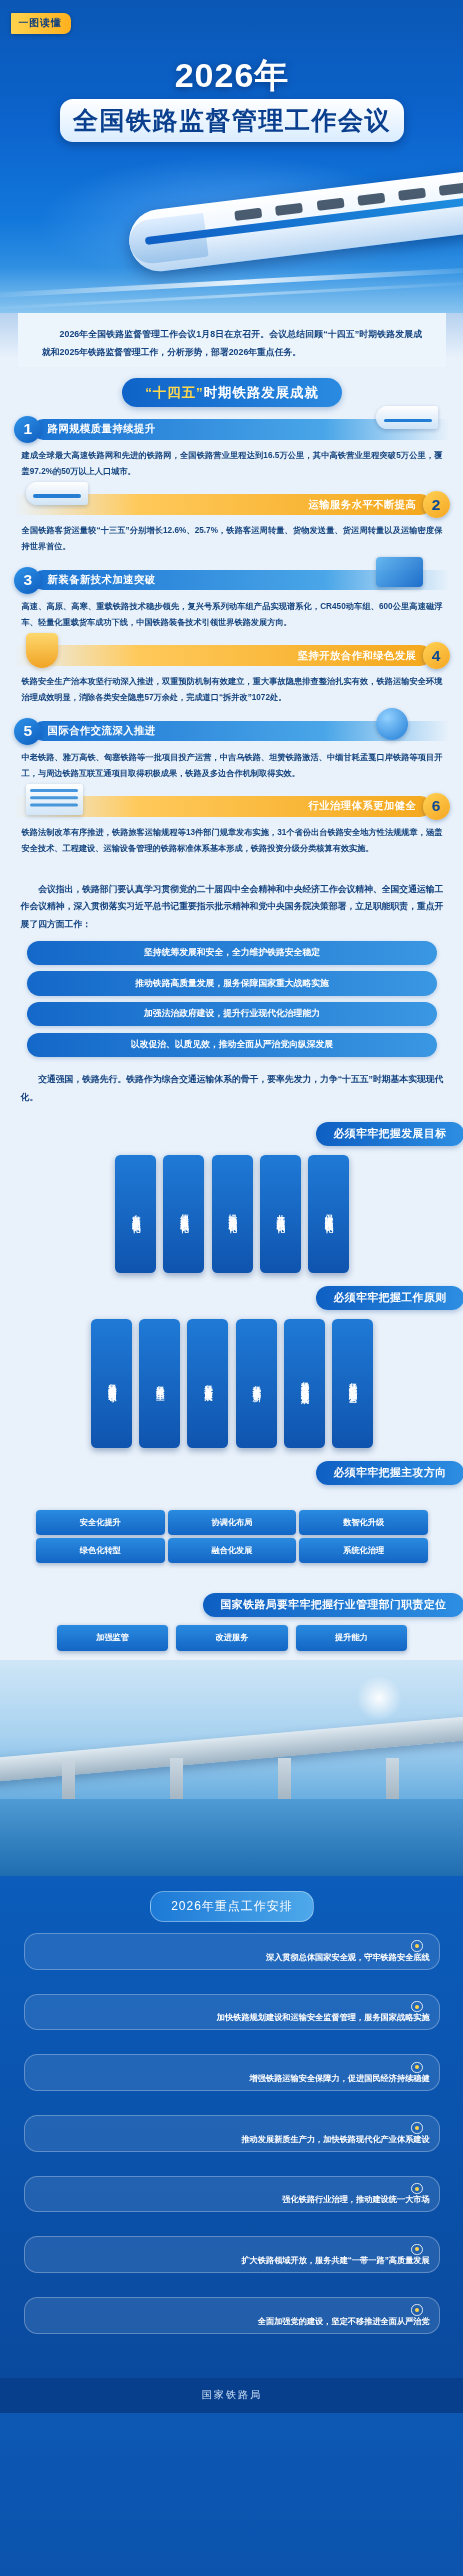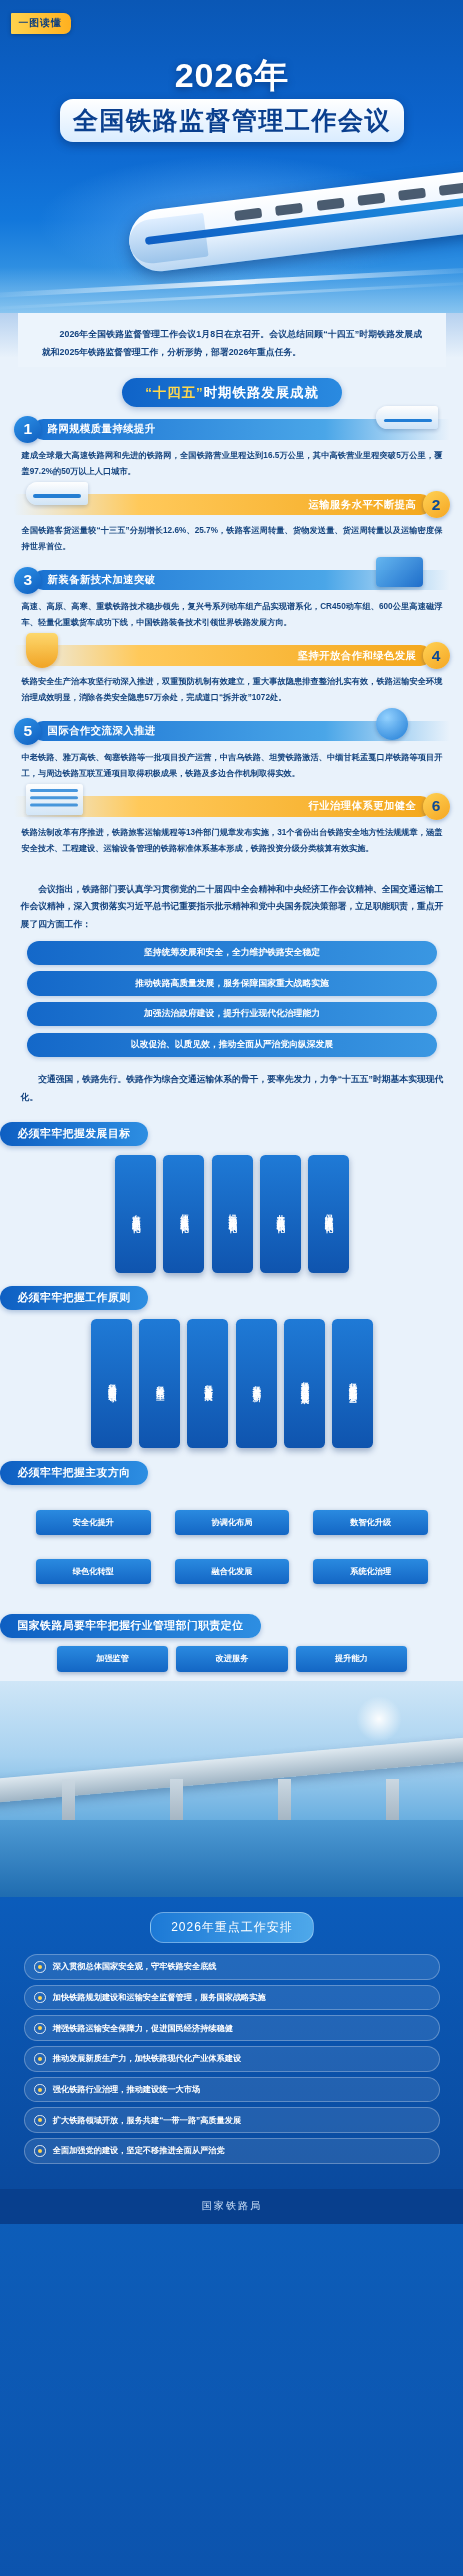--- a/index.html
+++ b/index.html
@@ -271,21 +271,21 @@
     font-size: 8.8px; font-weight: bold;
     padding: 6.2px 10.3px;
     border-radius: 13.4px;
     margin-bottom: 6.2px;
     text-align: center;
     box-shadow: 0 1.5px 4.1px rgba(10,60,140,.22);
   }
 
   
   .pill-head {
-    text-align: left;
+    text-align: right;
     margin: 13.4px 0 8.2px;
   }
   .pill-head span {
     display: inline-block;
     background: linear-gradient(90deg, #0e5fc2, #2d8ee2);
     color: #fff; font-size: 10.8px; font-weight: bold;
     padding: 5.2px 17.5px; border-radius: 12.4px;
     letter-spacing: 0.5px;
     box-shadow: 0 2.1px 5.2px rgba(10,60,140,.28);
   }
@@ -304,21 +304,21 @@
     display: flex; align-items: center; justify-content: center;
     letter-spacing: 1.5px;
     box-shadow: 0 2.1px 6.2px rgba(5,40,100,.35);
     padding: 5.2px 0;
     line-height: 1.4;
   }
   .vcard.p { height: 129px; }
   .grid2 {
     display: grid;
     grid-template-columns: repeat(3, 1fr);
-    gap: 24px;
+    gap: 3px;
     padding: 16px 36px;
   }
   .gcard {
     background: linear-gradient(180deg, #2a8ae0, #1366c4);
     color: #fff; font-size: 8.2px; font-weight: bold;
     text-align: center; padding: 7.2px 3.1px;
     border-radius: 4.1px;
     box-shadow: 0 1.5px 4.6px rgba(5,40,100,.3);
   }
   .grid3 {
@@ -367,26 +367,27 @@
   .kw-head span {
     display: inline-block;
     background: linear-gradient(90deg, #1c79d6, #4ea8ea);
     color: #fff; font-size: 12px; font-weight: normal;
     padding: 5.7px 20.6px; border-radius: 13.4px;
     letter-spacing: 1px;
     border: 1px solid rgba(255,255,255,.35);
   }
   .kw-list { padding: 0 24px; }
   .kw-item {
-    display: flex; align-items: center;
+    display: flex; align-items: flex-end;
     background: rgba(255,255,255,.10);
     border: 0.5px solid rgba(255,255,255,.28);
     border-radius: 13.4px;
     padding: 6.2px 9.3px;
-    margin-bottom: 5px;
+    margin-bottom: 24px;
+    flex-direction: column;
   }
   .kw-dot {
     flex: 0 0 11.3px; width: 11.3px; height: 11.3px;
     border-radius: 50%;
     border: 1px solid rgba(255,255,255,.85);
     margin-right: 7.2px;
     position: relative;
   }
   .kw-dot::after {
     content: ""; position: absolute; left: 2.6px; top: 2.6px;

